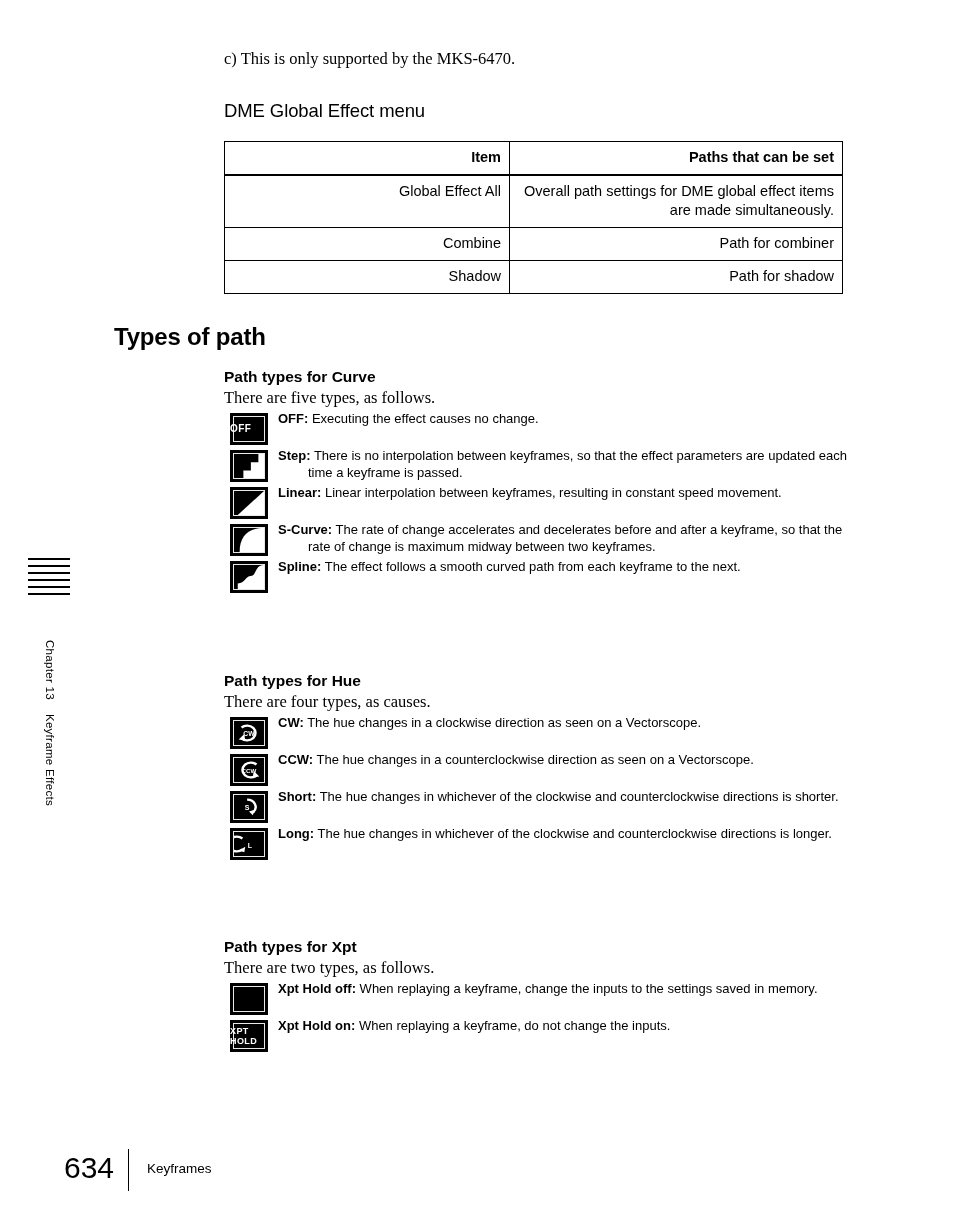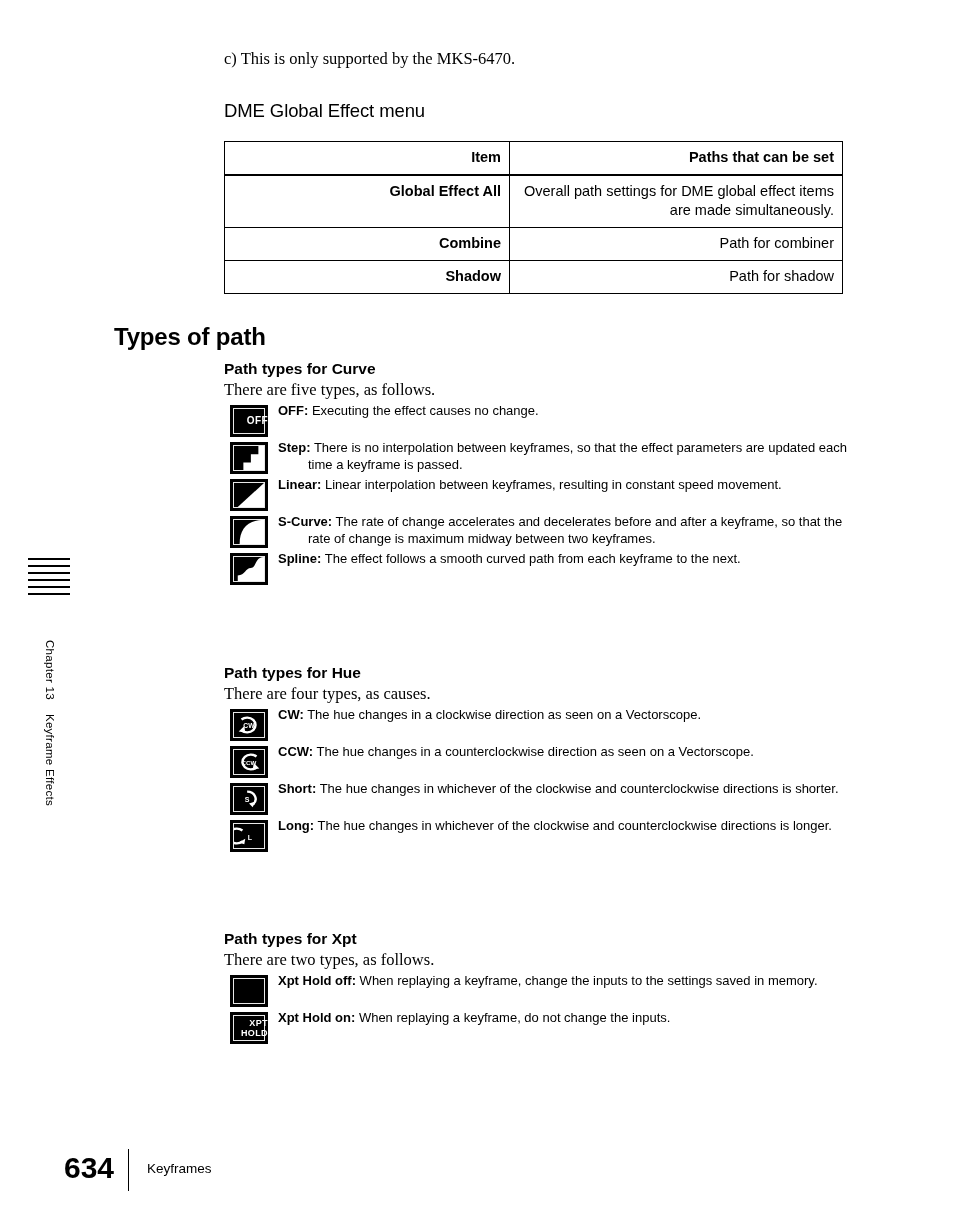--- a/index.html
+++ b/index.html
@@ -84,39 +84,39 @@
     padding: 6px 8px 7px 8px;
     vertical-align: top;
     text-align: right;
     line-height: 1.32;
   }
   table.spec th {
     font-weight: bold;
     border-bottom: 2px solid #000;
   }
   table.spec td.k {
-    font-weight: bold;
+    font-weight: normal;
     border-radius: 18px;
   }
   table.spec col.c1 { width: 285px; }
   table.spec col.c2 { width: 333px; }
 
   
   .h-section {
     position: absolute;
     left: 114px;
     top: 303px;
     font-family: "Liberation Sans", sans-serif;
     font-weight: bold;
     font-size: 24px;
     letter-spacing: -0.2px;
   }
 
   
-  .path-group { margin-top: 0; }
+  .path-group { margin-top: 8px; }
   .h-group {
     font-family: "Liberation Sans", sans-serif;
     font-weight: bold;
     font-size: 15.5px;
     margin: 0 0 1px 0;
   }
   .intro {
     font-family: "Liberation Serif", serif;
     font-size: 16.5px;
     margin: 0 0 1px 0;
@@ -168,21 +168,21 @@
     left: 3px; top: 3px; right: 3px; bottom: 3px;
     border: 1px solid #e8e8e8;
     box-sizing: border-box;
     overflow: hidden;
   }
   .icon svg { display:block; width:100%; height:100%; }
   .icon .txt {
     position: absolute;
     left: 0; right: 0; top: 50%;
     transform: translateY(-50%);
-    text-align: right;
+    text-align: left;
     color: #fff;
     font-family: "Liberation Sans", sans-serif;
     font-weight: bold;
     font-size: 10px;
     letter-spacing: 0.4px;
     line-height: 1.0;
   }
   .icon .txt.two {
     font-size: 9px;
     line-height: 1.05;
@@ -198,21 +198,21 @@
     position: absolute;
     left: 64px;
     top: 1148px;
     display: flex;
     align-items: center;
     height: 40px;
   }
   #footer .pageno {
     font-family: "Liberation Sans", sans-serif;
     font-size: 30px;
-    font-weight: bold;
+    font-weight: normal;
     line-height: 1;
   }
   #footer .vrule {
     width: 1px;
     height: 42px;
     background: #000;
     margin: 0 18px 0 14px;
     position: relative;
     top: 2px;
   }

